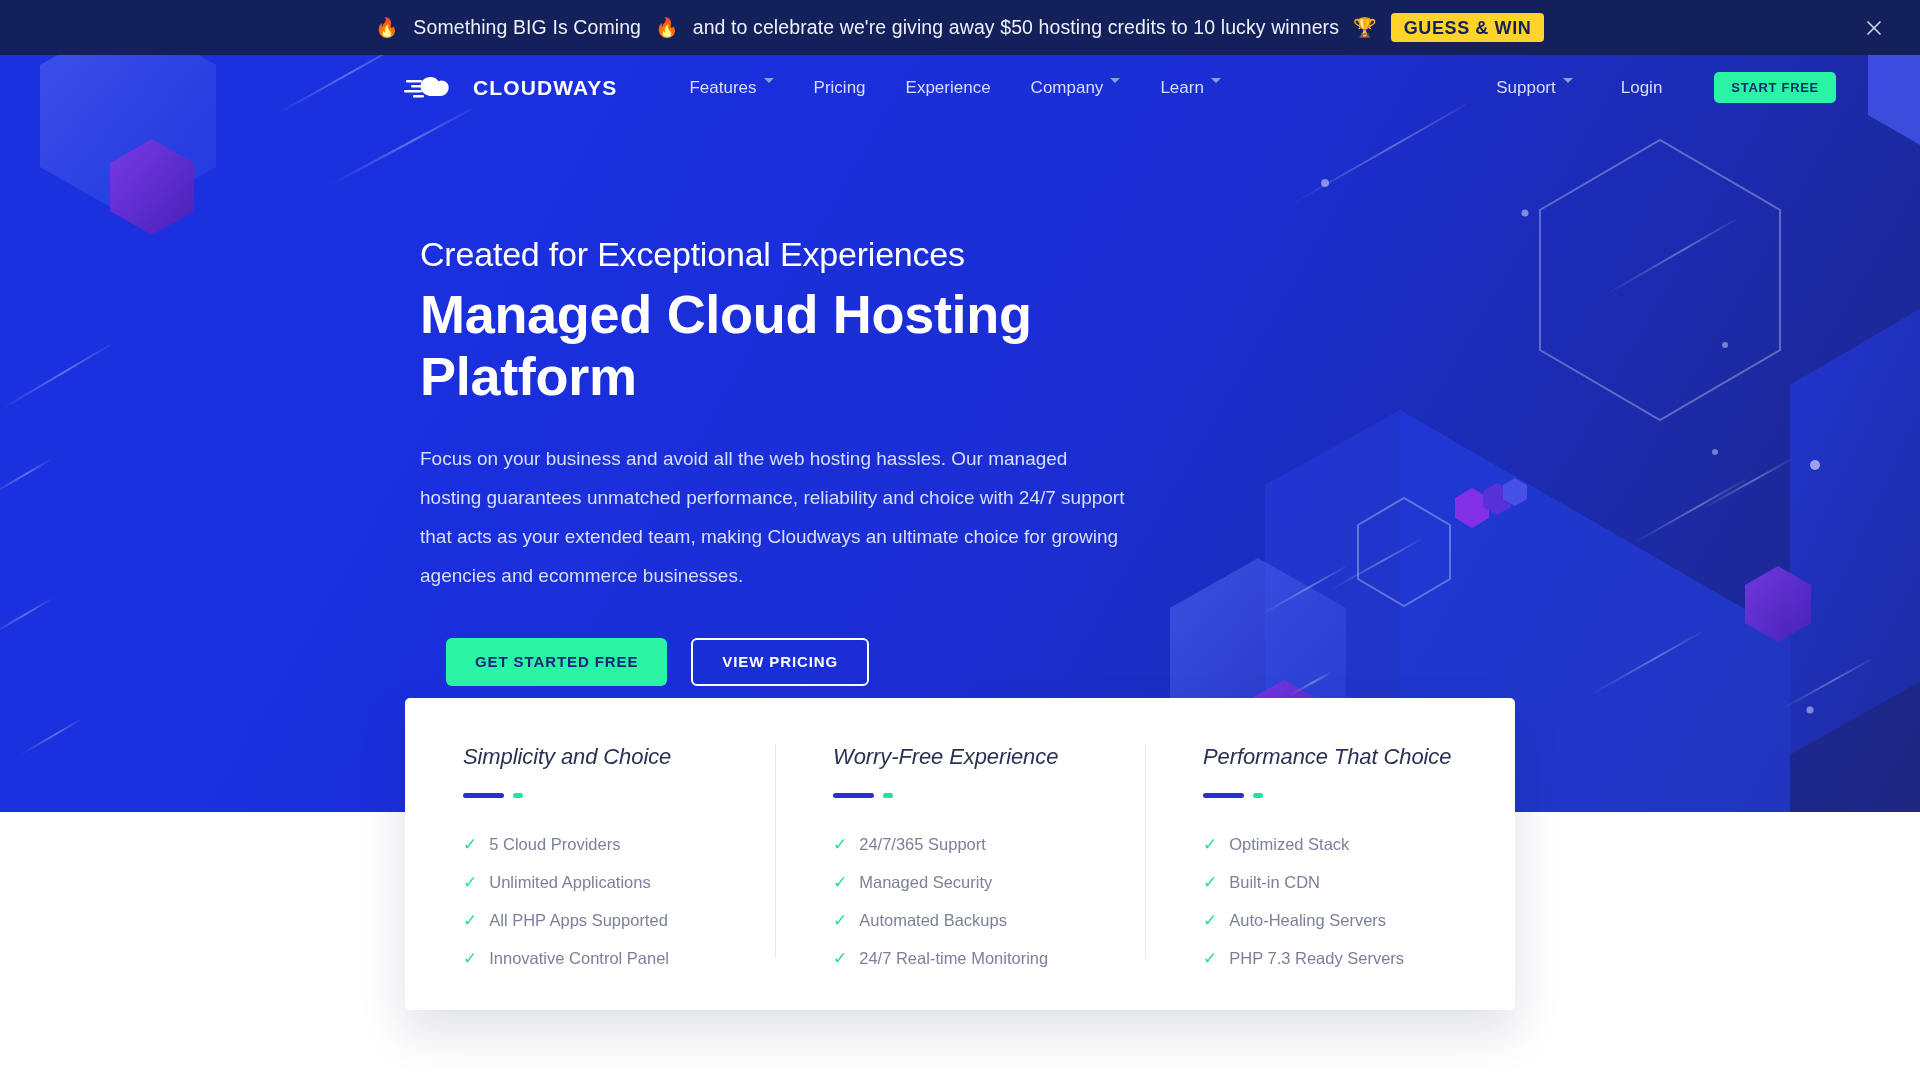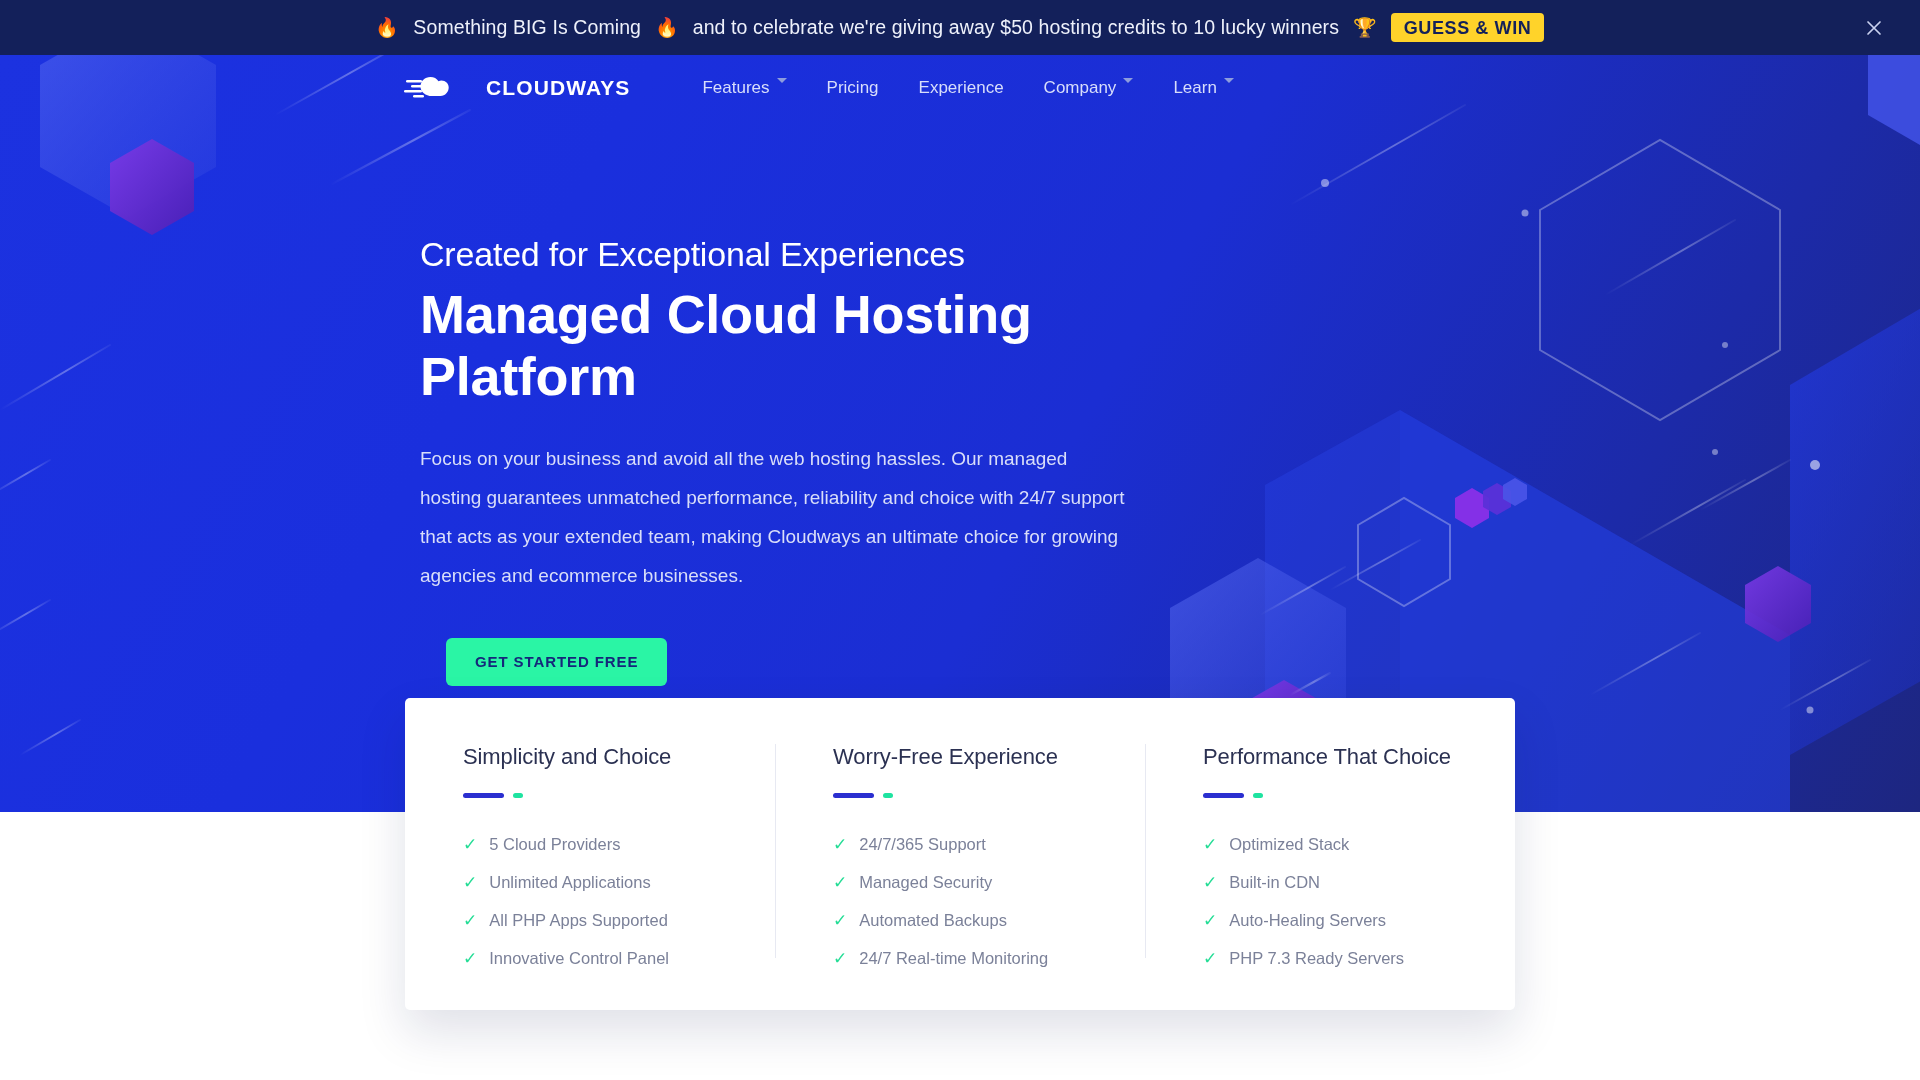--- a/index.html
+++ b/index.html
@@ -57,21 +57,21 @@
   }
   .hero-bg{ position:absolute; inset:0; pointer-events:none; }
 
   
   .nav{
     position:relative; z-index:5;
     height:65px;
     display:flex; align-items:center;
     padding:0 0 0 404px;
   }
-  .logo{ display:flex; align-items:center; gap:20px; cursor:pointer; }
+  .logo{ display:flex; align-items:center; gap:7px; cursor:pointer; }
   .logo-text{
     color:#fff; font-size:21px; font-weight:bold; letter-spacing:1.1px;
   }
   .nav-links{ display:flex; align-items:center; margin-left:52px; gap:0; }
   .nav-item{
     display:flex; align-items:flex-start; gap:7px;
     color:#d8defb;
     font-size:17px;
     padding:8px 20px;
     cursor:pointer;
@@ -162,20 +162,21 @@
   .col + .col::before{
     content:"";
     position:absolute; left:0; top:0;
     width:1px; height:214px;
     background:#e7e9f2;
   }
   .col-title{
     font-size:22px;
     color:#2b3152;
     letter-spacing:-.1px;
+    font-style:italic;
   }
   .rule{ display:flex; align-items:center; gap:9px; margin-top:23px; }
   .rule-long{ width:41px; height:5px; background:#2b2fd0; border-radius:3px; }
   .rule-short{ width:10px; height:5px; background:#1fe3a0; border-radius:3px; }
   .feature-list{ list-style:none; margin-top:37px; }
   .feature-list li{
     display:flex; align-items:center; gap:12px;
     font-size:16.5px;
     color:#7b8199;
     margin-bottom:19px;
@@ -301,28 +302,39 @@
       <div class="nav-item">
         <span>Company</span>
         <i class="caret"></i>
       </div>
       <div class="nav-item">
         <span>Learn</span>
         <i class="caret"></i>
       </div>
     </div>
 
+    <div class="nav-right">
+      <div class="nav-item">
+        <span>Support</span>
+        <i class="caret"></i>
+      </div>
+      <div class="nav-item">
+        <span>Login</span>
+      </div>
+      <button class="start-free">START FREE</button>
+    </div>
   </nav>
 
   <div class="hero-copy">
     <div class="eyebrow">Created for Exceptional Experiences</div>
     <h1 class="headline">Managed Cloud Hosting Platform</h1>
     <p class="subcopy">Focus on your business and avoid all the web hosting hassles. Our managed hosting guarantees unmatched performance, reliability and choice with 24/7 support that acts as your extended team, making Cloudways an ultimate choice for growing agencies and ecommerce businesses.</p>
     <div class="cta-row">
       <button class="btn-primary">GET STARTED FREE</button>
+      <button class="btn-outline">VIEW PRICING</button>
     </div>
   </div>
 </div>
 
 <div class="card">
 
   <div class="col">
     <div class="col-title">Simplicity and Choice</div>
     <div class="rule">
       <span class="rule-long"></span>

